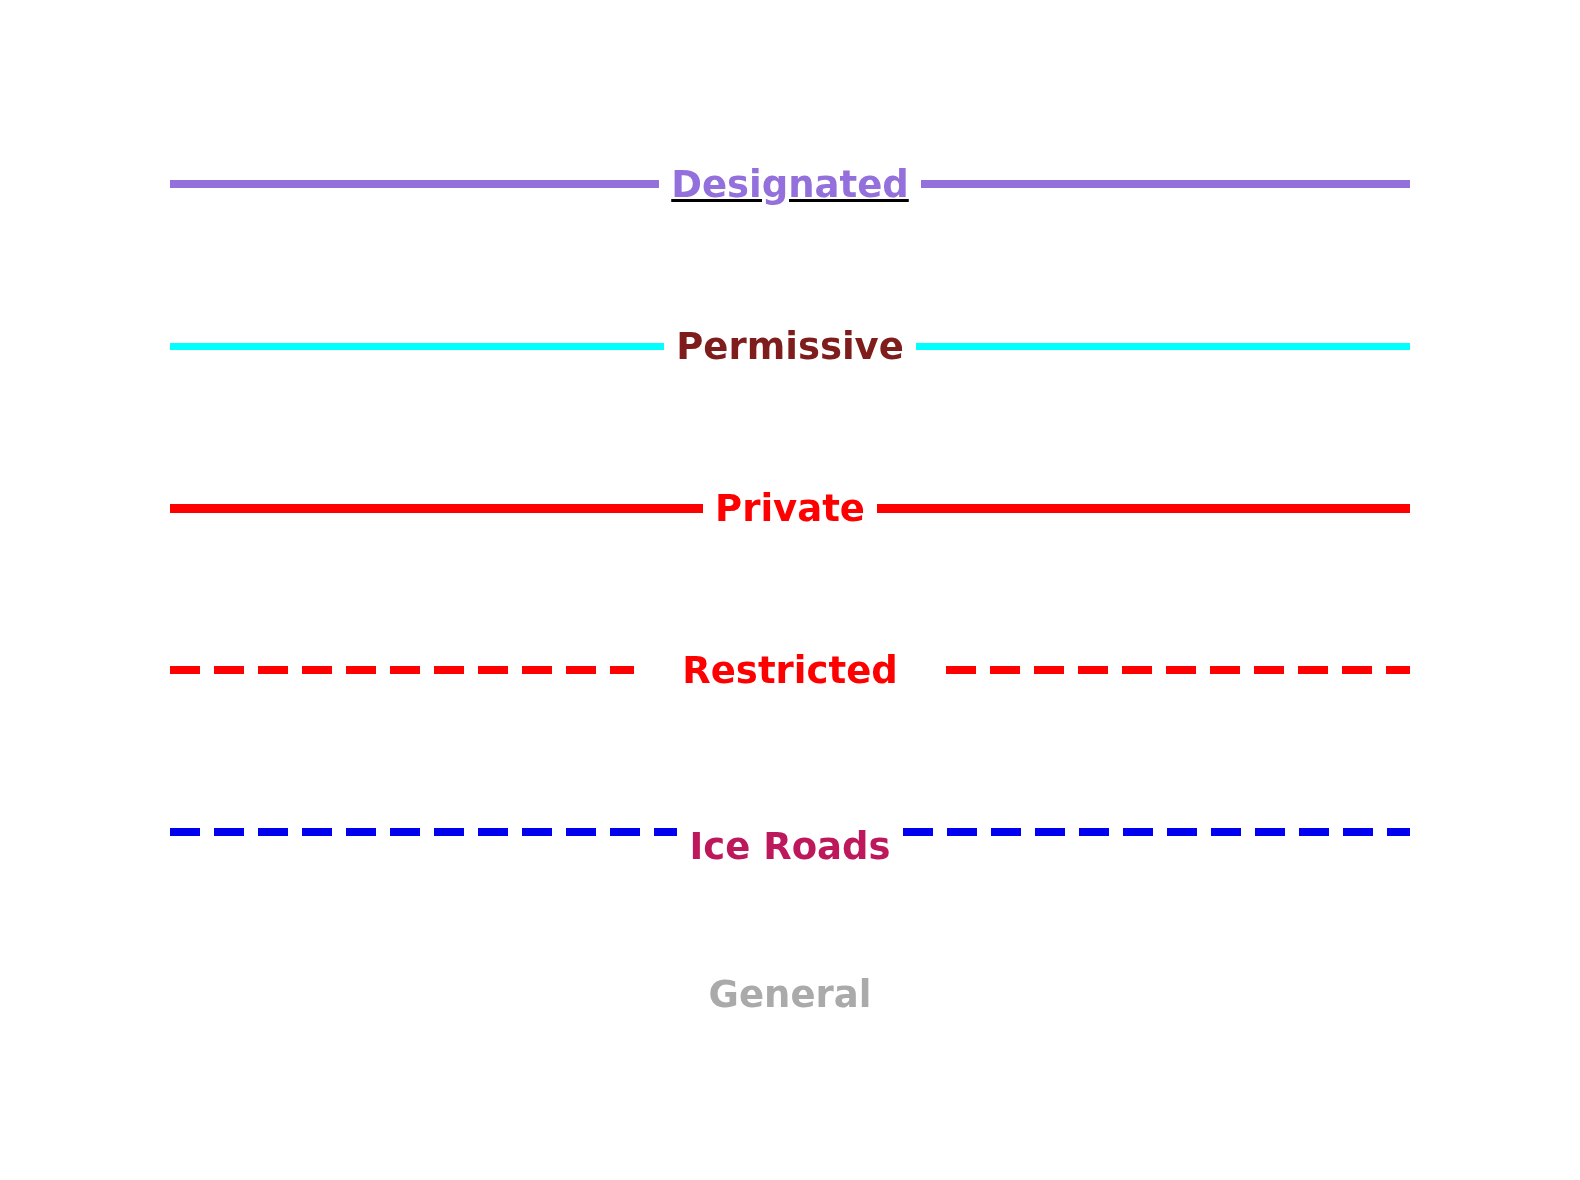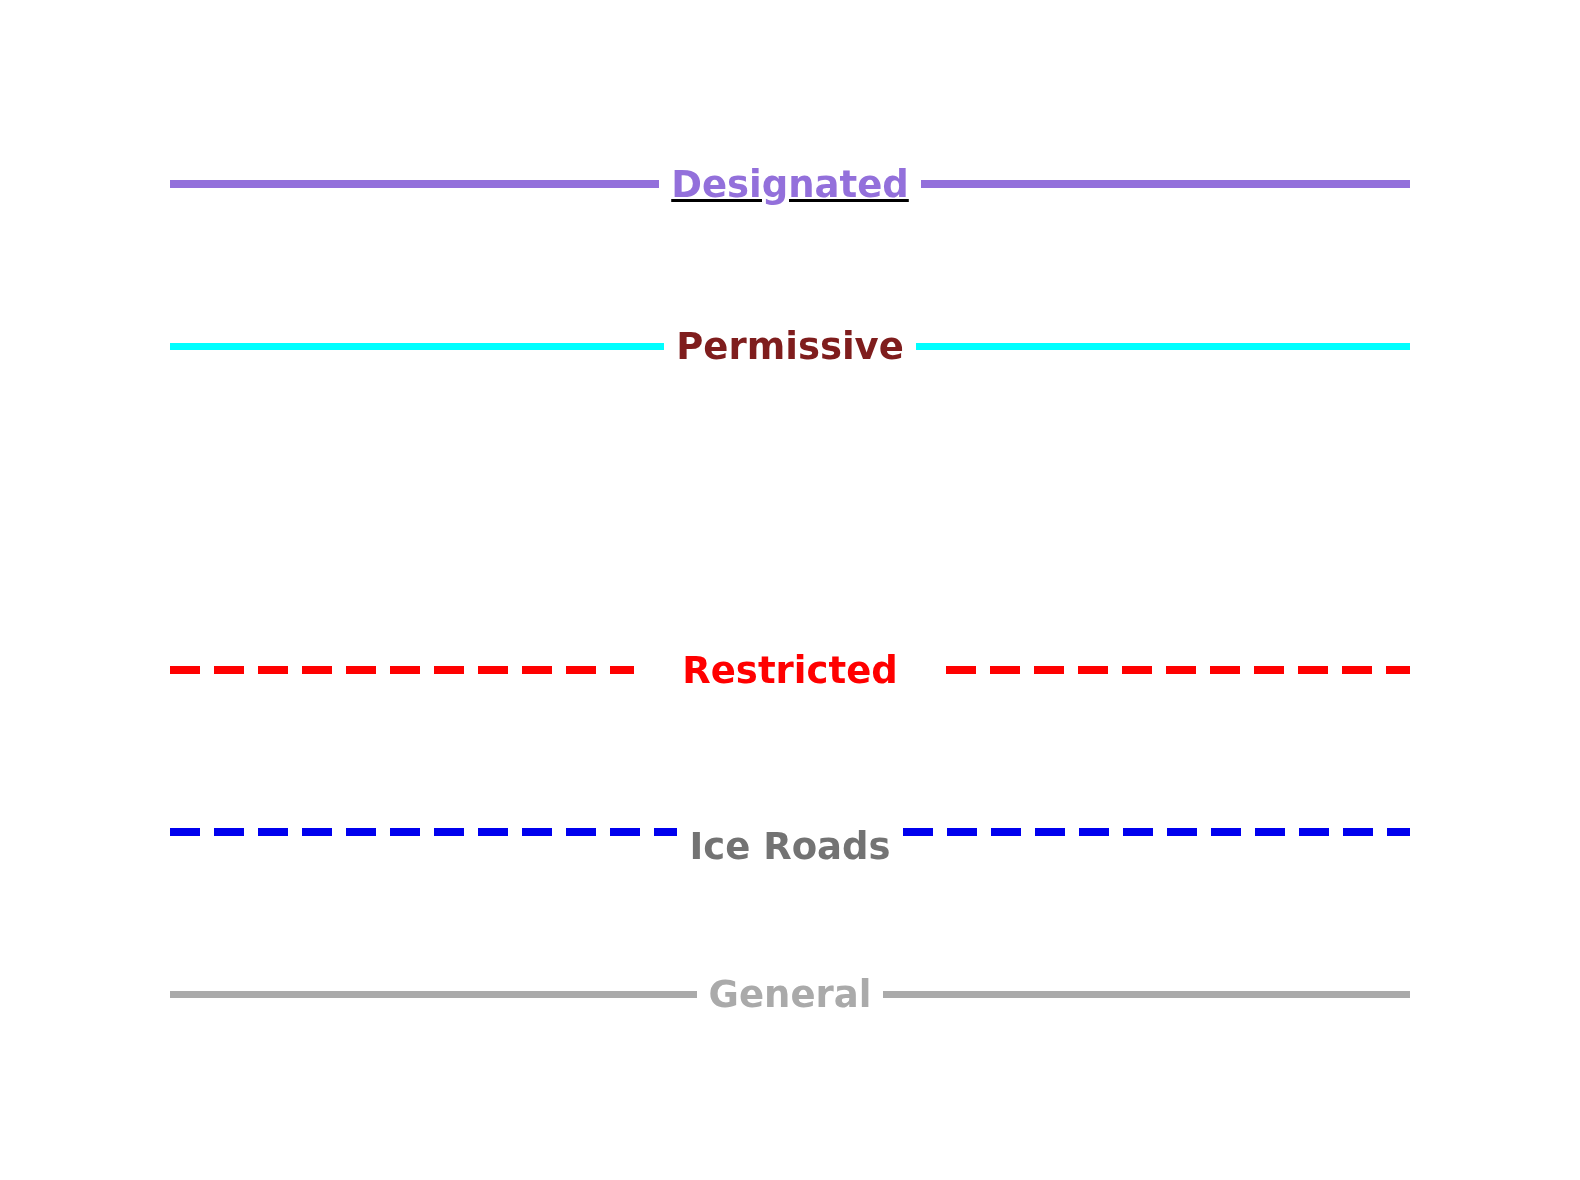--- a/index.html
+++ b/index.html
@@ -43,28 +43,33 @@
     <div class="legend-row" style="top: 154px; text-decoration: underline;">
       <div class="line-seg" style="height: 8px; background: rgb(147, 112, 219);"></div>
       <div class="legend-label" style="color: rgb(147, 112, 219);">Designated</div>
       <div class="line-seg" style="height: 8px; background: rgb(147, 112, 219);"></div>
     </div>
     <div class="legend-row" style="top: 316px;">
       <div class="line-seg" style="height: 7px; background: rgb(0, 255, 255);"></div>
       <div class="legend-label" style="color: #7f1d1d;">Permissive</div>
       <div class="line-seg" style="height: 7px; background: rgb(0, 255, 255);"></div>
     </div>
+    <div class="legend-row" style="top: 478px;">
+      <div class="line-seg" style="height: 9px; background: rgb(255, 0, 0);"></div>
+      <div class="legend-label" style="color: rgb(255, 0, 0);">Private</div>
+      <div class="line-seg" style="height: 9px; background: rgb(255, 0, 0);"></div>
+    </div>
     <div class="legend-row" style="top: 640px; gap: 36px;">
       <div class="line-seg" style="height: 8px; background: repeating-linear-gradient(to right, rgb(255, 0, 0) 0px, rgb(255, 0, 0) 30px, transparent 30px, transparent 44px);"></div>
       <div class="legend-label" style="color: rgb(255, 0, 0);">Restricted</div>
       <div class="line-seg" style="height: 8px; background: repeating-linear-gradient(to right, rgb(255, 0, 0) 0px, rgb(255, 0, 0) 30px, transparent 30px, transparent 44px);"></div>
     </div>
     <div class="legend-row" style="top: 802px;">
       <div class="line-seg" style="height: 8px; background: repeating-linear-gradient(to right, rgb(0, 0, 238) 0px, rgb(0, 0, 238) 30px, transparent 30px, transparent 44px);"></div>
-      <div class="legend-label" style="color: #737373; margin-top: 28px;">Ice Roads</div>
+      <div class="legend-label" style="color: #be185d; margin-top: 28px;">Ice Roads</div>
       <div class="line-seg" style="height: 8px; background: repeating-linear-gradient(to right, rgb(0, 0, 238) 0px, rgb(0, 0, 238) 30px, transparent 30px, transparent 44px);"></div>
     </div>
-    <div class="legend-row" style="top: 964px;">
+    <div class="legend-row" style="top: 964px; flex-direction: column;">
       <div class="line-seg" style="height: 7px; background: rgb(170, 170, 170);"></div>
       <div class="legend-label" style="color: rgb(170, 170, 170);">General</div>
       <div class="line-seg" style="height: 7px; background: rgb(170, 170, 170);"></div>
     </div>
   </div>
 
 </body></html>

